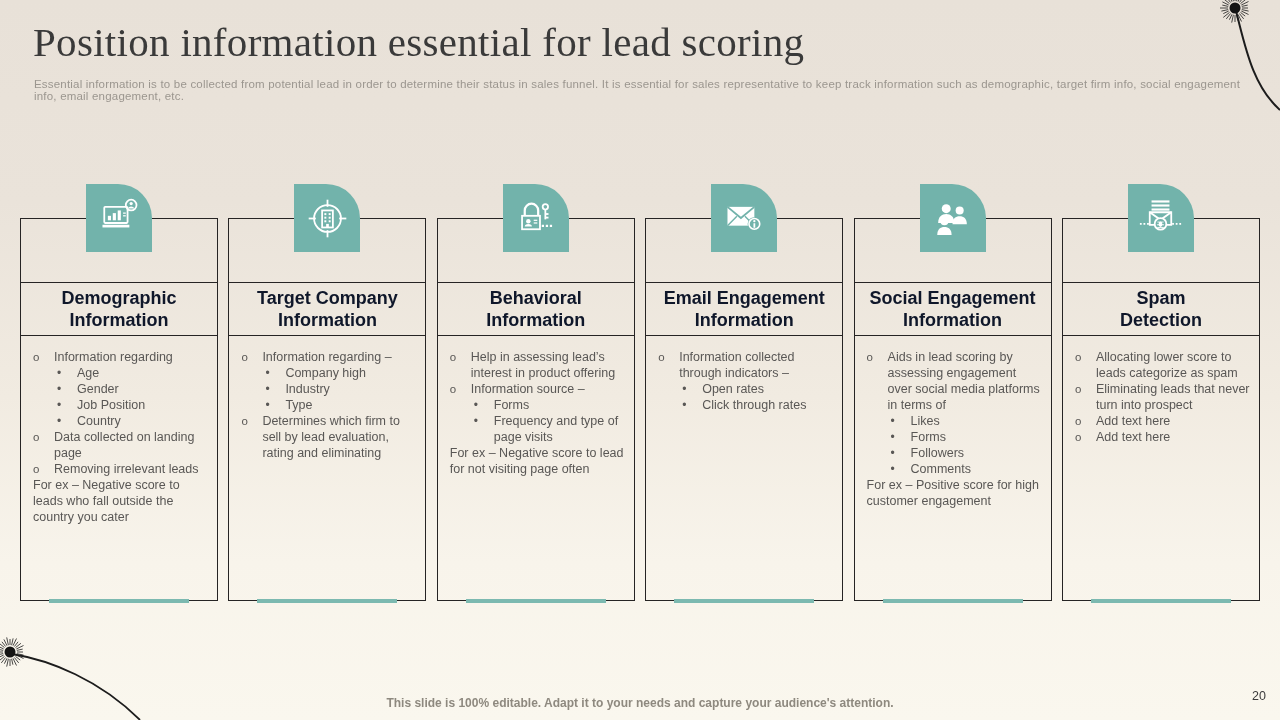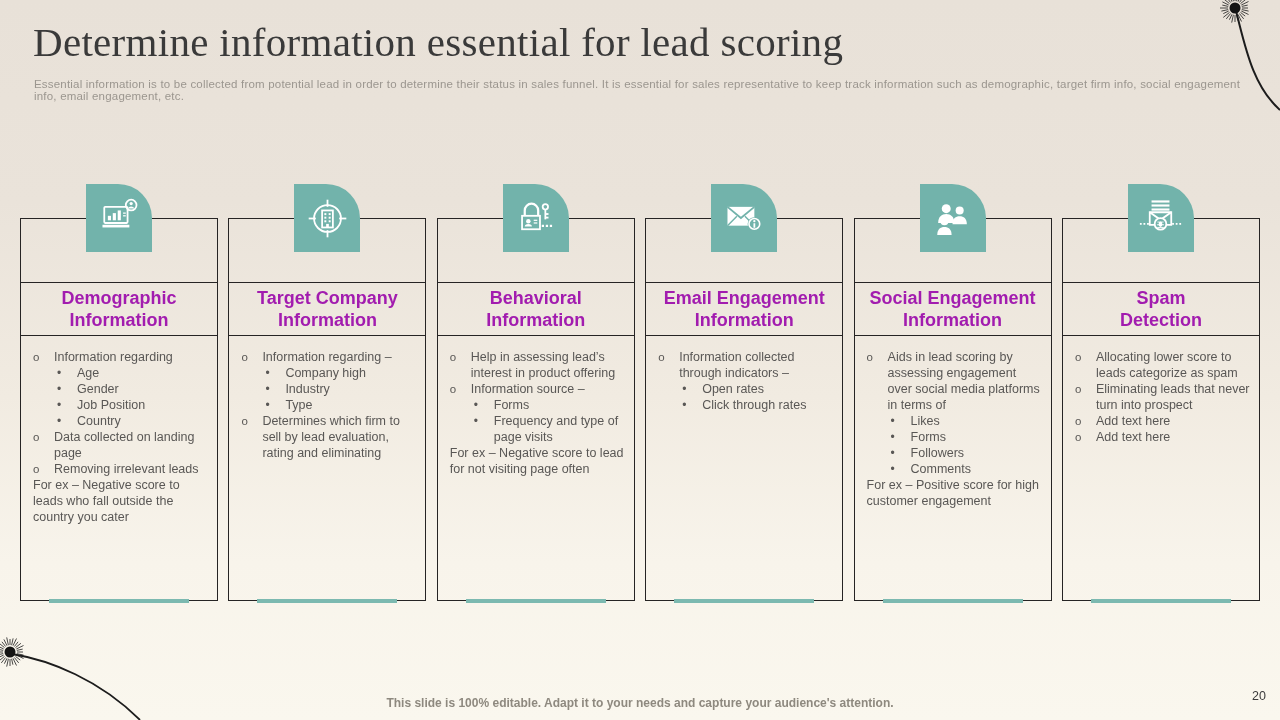--- a/index.html
+++ b/index.html
@@ -29,21 +29,21 @@
   }
   .icon-tile{
     position:absolute;top:-35px;left:65px;width:66px;height:68px;
     background:var(--teal,#72b3ab);border-radius:0 34px 0 0;
     display:flex;align-items:center;justify-content:center;z-index:2;
   }
   .icon-space{height:63px;border-bottom:1px solid var(--ink,#262424);}
   .card-title{
     height:52px;border-bottom:1px solid var(--ink,#262424);
     display:flex;flex-direction:column;align-items:center;justify-content:center;
-    font-weight:bold;font-size:18px;line-height:22px;color:#a21caf;text-align:center;
+    font-weight:bold;font-size:18px;line-height:22px;color:#0f172a;text-align:center;
   }
   .card-title span{display:block;}
   .card-body{
     flex:1;padding:13px 9px 6px 12px;
     font-size:12.5px;line-height:16px;color:var(--body-color,#595755);
   }
   .item{display:flex;align-items:flex-start;}
   .item .bullet{flex:0 0 auto;}
   .lvl1 .bullet{width:21px;font-size:11.5px;}
   .lvl2{padding-left:24px;}
@@ -59,21 +59,21 @@
   .page-number{
     position:absolute;right:14px;top:689px;font-size:12.5px;color:#3c3c3c;margin-left:36px;
   }
   .decor{position:absolute;pointer-events:none;}
   .decor.tr{top:0;right:0;}
   .decor.bl{top:610px;left:0;}
 </style>
 </head>
 <body>
 
-<div class="page-title">Determine information essential for lead scoring</div>
+<div class="page-title">Position information essential for lead scoring</div>
 <div class="page-subtitle">Essential information is to be collected from potential lead in order to determine their status in sales funnel. It is essential for sales representative to keep track information such as demographic, target firm info, social engagement info, email engagement, etc.</div>
 
 <svg class="decor tr" width="125" height="120" viewBox="0 0 125 120">
   <path d="M81 11 C 90 45, 97 85, 125 110" stroke="#1c1c1c" stroke-width="2" fill="none"></path>
   <g class="spike-burst">
       <line x1="87.0" y1="8.0" x2="93.0" y2="8.0" stroke="#1c1c1c" stroke-width="0.8"></line>
       <line x1="86.8" y1="9.6" x2="93.6" y2="11.1" stroke="#1c1c1c" stroke-width="0.8"></line>
       <line x1="86.3" y1="11.0" x2="93.5" y2="14.5" stroke="#1c1c1c" stroke-width="0.8"></line>
       <line x1="85.5" y1="12.4" x2="90.2" y2="16.1" stroke="#1c1c1c" stroke-width="0.8"></line>
       <line x1="84.4" y1="13.5" x2="88.7" y2="18.9" stroke="#1c1c1c" stroke-width="0.8"></line>

